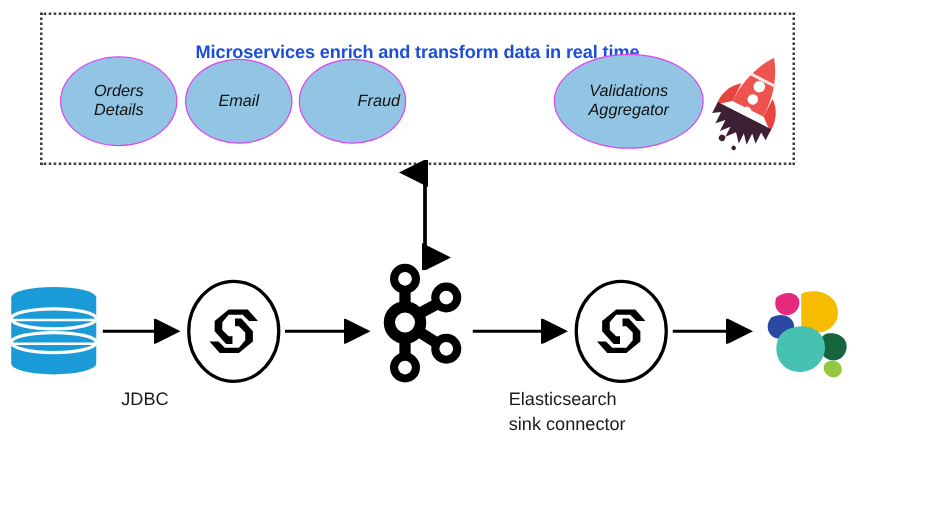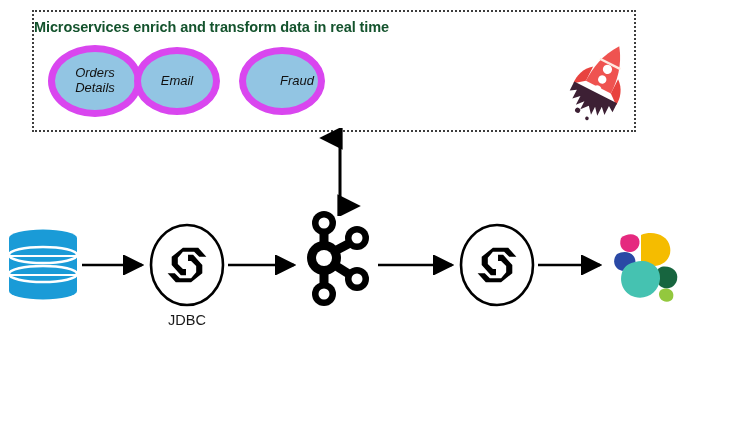--- a/index.html
+++ b/index.html
@@ -29,34 +29,34 @@
     top: 10px;
     width: 604px;
     height: 122px;
     border: 2px dotted #3d3d3d;
     background: #ffffff;
     box-sizing: border-box;
   }
   .ms-title {
     position: absolute;
     left: 0;
-    top: 7px;
+    top: 22px;
     width: 100%;
-    text-align: left;
+    text-align: center;
     font-size: 14.5px;
     font-weight: bold;
     letter-spacing: -0.1px;
-    color: #14532d;
+    color: #1d4ed8;
   }
 
   
   .svc {
     position: absolute;
     background: #92c5e3;
-    border: 7px solid #d946ef;
+    border: 1px solid #d946ef;
     border-radius: 50%;
     box-sizing: border-box;
     display: flex;
     align-items: center;
     justify-content: center;
     text-align: center;
     font-style: italic;
     font-size: 13px;
     line-height: 1.15;
     color: #111111;
@@ -113,21 +113,20 @@
   }
 
   .h-arrow { position: absolute; height: 20px; }
   .arrow-1 { left: 82px;  top: 255px; width: 68px; }
   .arrow-2 { left: 228px; top: 255px; width: 74px; }
   .arrow-3 { left: 378px; top: 255px; width: 82px; }
   .arrow-4 { left: 538px; top: 255px; width: 70px; }
 
   .caption {
     position: absolute;
-    text-align: center;
     font-size: 14.5px;
     line-height: 1.35;
     color: #1a1a1a;
     white-space: nowrap;
   }
   .cap-jdbc { left: 97px;  top: 311px; width: 180px; }
   .cap-es   { left: 407px; top: 311px; width: 180px; }
 </style>
 </head>
 <body>
@@ -138,33 +137,39 @@
     <div class="ms-title">Microservices enrich and transform data in real time</div>
   </div>
 
   <div class="svc" style="left:48px; top:45px; width:94px; height:72px;">
     <div>
       <span>Orders</span>
       <span>Details</span>
     </div>
   </div>
 
-  <div class="svc" style="left:134px; top:47px; width:86px; height:68px;">
+  <div class="svc" style="left:148px; top:47px; width:86px; height:68px;">
     <div>
       <span>Email</span>
     </div>
   </div>
 
   <div class="svc" style="left:239px; top:47px; width:86px; height:68px;justify-content:flex-end;">
     <div>
       <span>Fraud</span>
     </div>
   </div>
 
 
+  <div class="svc" style="left:443px; top:43px; width:120px; height:76px;">
+    <div>
+      <span>Validations</span>
+      <span>Aggregator</span>
+    </div>
+  </div>
 
   <svg class="rocket" viewBox="0 0 72 84">
     <g transform="rotate(27 36 42)">
 
       <path d="M36 4 C47 19 50 36 50 50 L22 50 C22 36 25 19 36 4 Z" fill="#ef5350"></path>
 
       <path d="M24.5 24 L47.5 24" stroke="#ffe9e0" stroke-width="2.4" fill="none"></path>
 
       <path d="M22 34 C14 40 11 50 12 58 L22 50 Z" fill="#e8433f"></path>
       <path d="M50 34 C58 40 61 50 60 58 L50 50 Z" fill="#e8433f"></path>
@@ -266,20 +271,24 @@
     <line x1="0" y1="10" x2="74" y2="10" stroke="#000" stroke-width="2.4" marker-end="url(#htip3)"></line>
   </svg>
 
   <svg class="conn-circle conn-es" viewBox="0 0 78 84">
     <ellipse cx="39" cy="42" rx="36" ry="40" fill="#ffffff" stroke="#000" stroke-width="2.6"></ellipse>
     <g transform="translate(39 42) scale(1.02)" fill="#000">
       <path d="M-4 -17 L11 -17 L19 -8 L12 -8 L7 -13 L-4 -13 L-9 -7 L-9 -1 L-4 4 L-1 4 L-1 10 L-6 10 L-15 0 L-15 -8 Z"></path>
       <path d="M4 17 L-11 17 L-19 8 L-12 8 L-7 13 L4 13 L9 7 L9 1 L4 -4 L1 -4 L1 -10 L6 -10 L15 0 L15 8 Z"></path>
     </g>
   </svg>
+  <div class="caption cap-es">
+    <div>Elasticsearch</div>
+    <div>sink connector</div>
+  </div>
 
   <svg class="h-arrow arrow-4" viewBox="0 0 70 20">
     <defs>
       <marker id="htip4" markerWidth="9" markerHeight="9" refX="8" refY="4.5" orient="auto">
         <path d="M0 0 L9 4.5 L0 9 Z" fill="#000"></path>
       </marker>
     </defs>
     <line x1="0" y1="10" x2="62" y2="10" stroke="#000" stroke-width="2.4" marker-end="url(#htip4)"></line>
   </svg>
 

